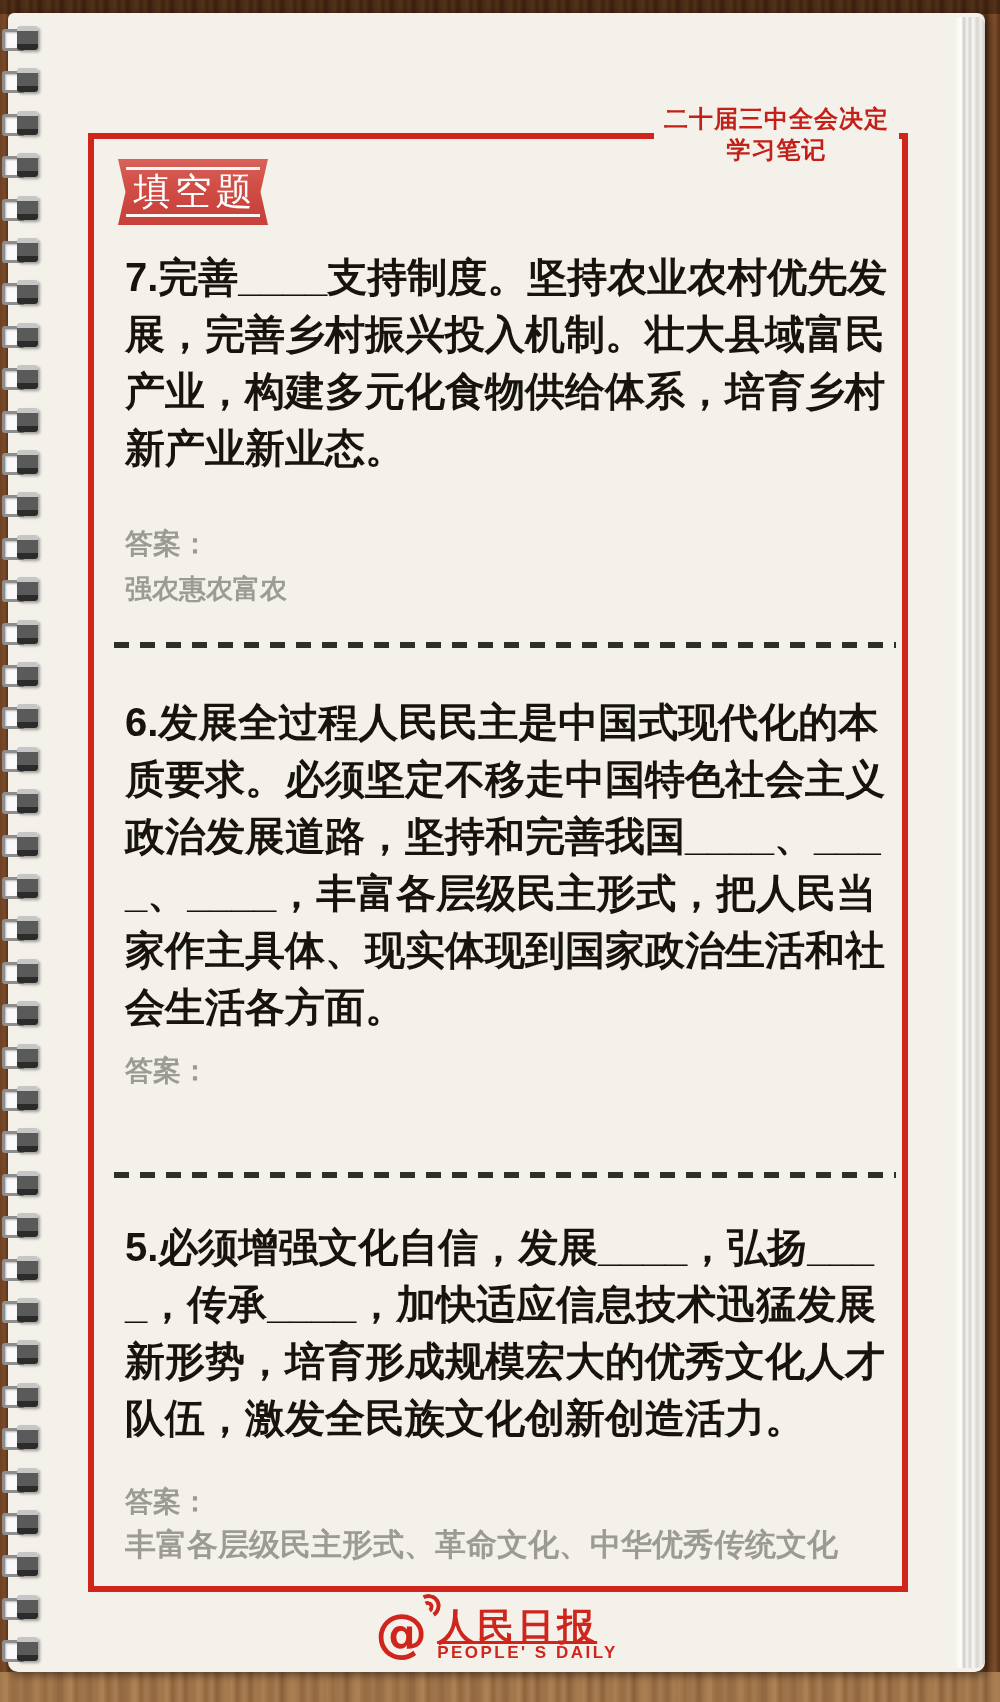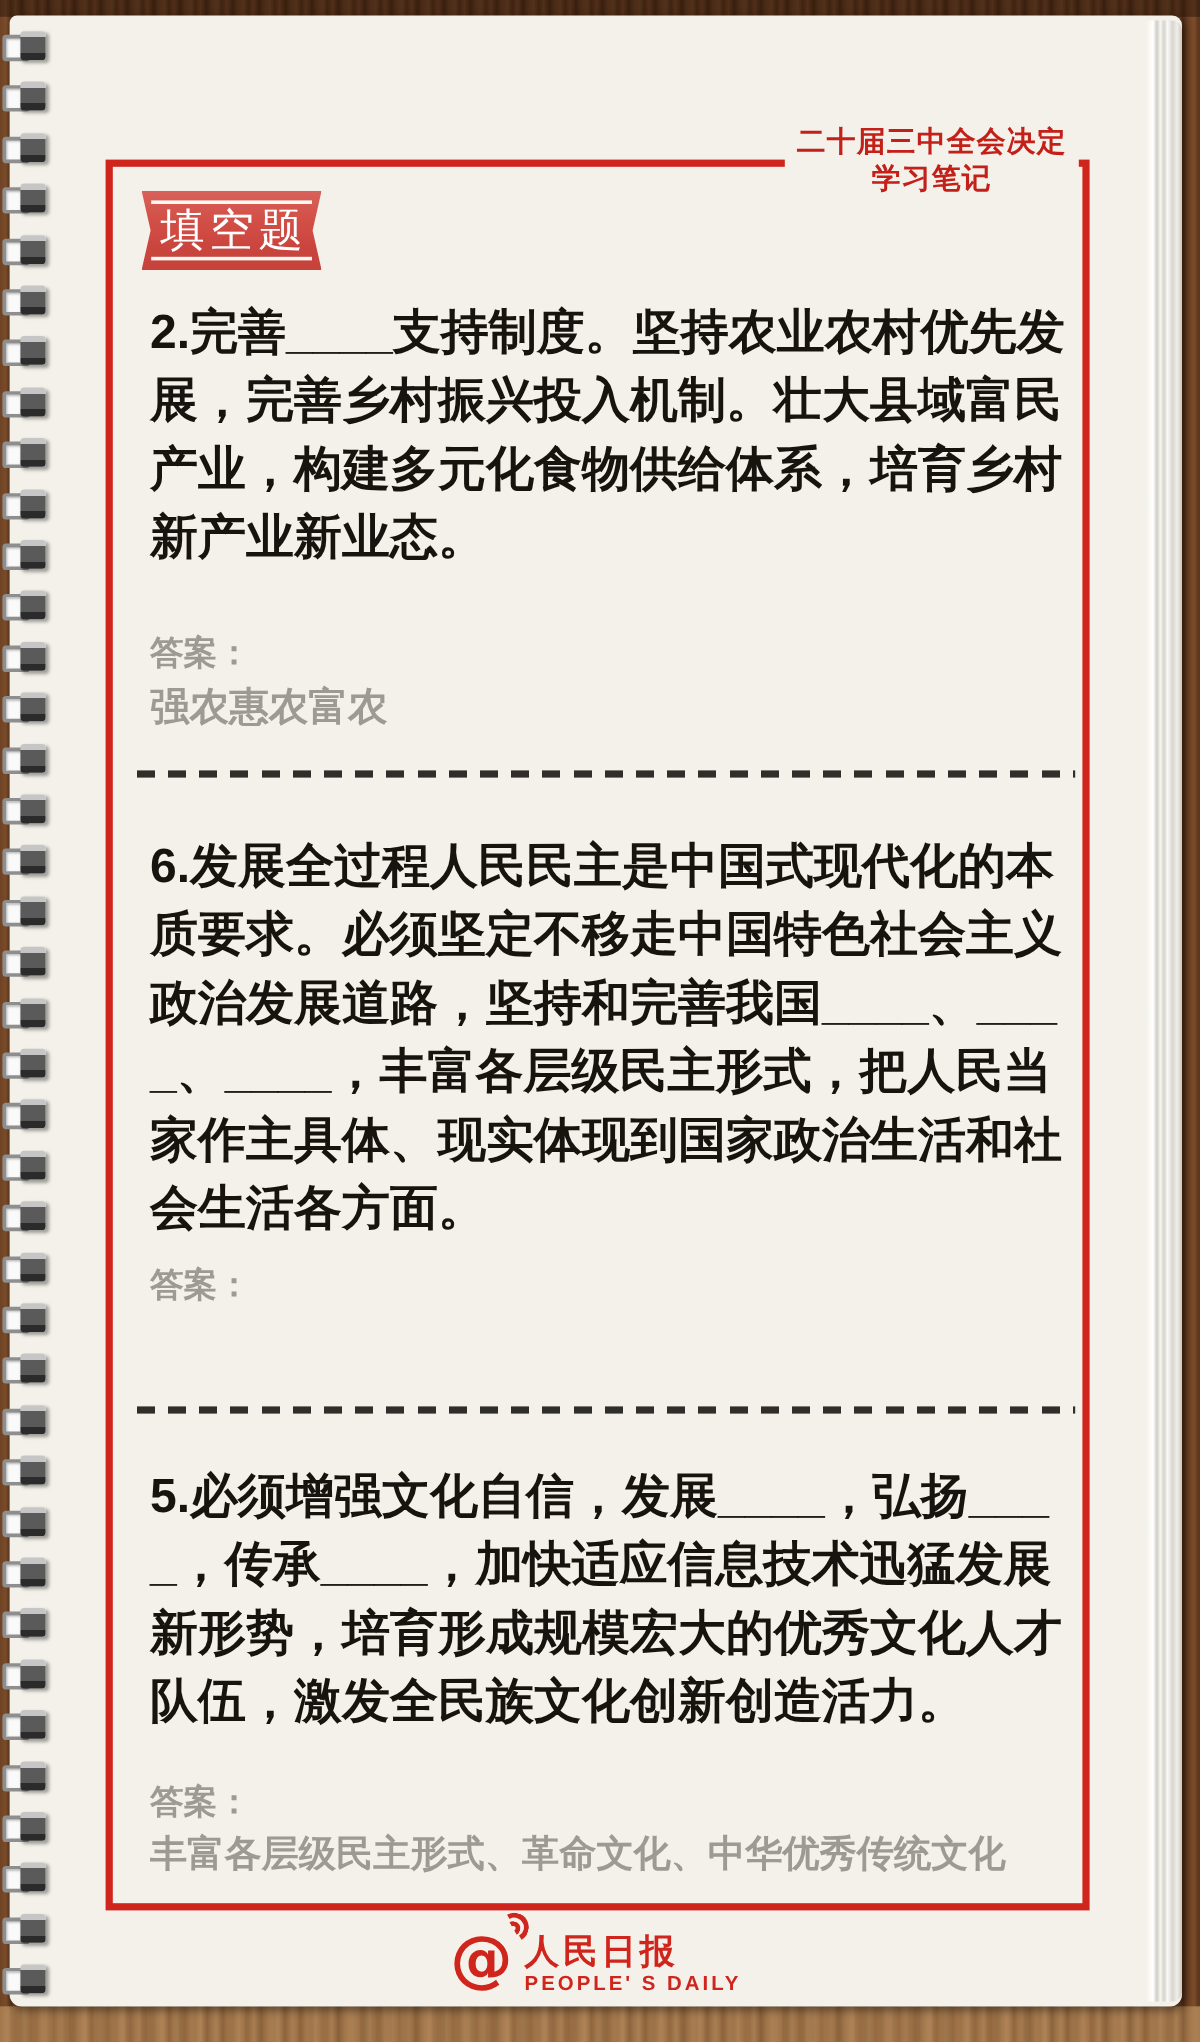--- a/index.html
+++ b/index.html
@@ -89,21 +89,21 @@
   .q7{top:1206px;}
   .answer-label{
     position:absolute;left:117px;z-index:2;
     color:var(--answer-gray);font-weight:bold;font-size:28px;line-height:30px;
   }
   .a5-label{top:516px;}
   .a6-label{top:1043px;}
   .a7-label{top:1474px;}
   .answer-text{
     position:absolute;left:117px;z-index:2;width:780px;
-    color:var(--answer-gray);font-weight:bold;font-size:33px;line-height:36px;
+    color:var(--answer-gray);font-weight:bold;font-size:27px;line-height:36px;
     word-break:break-all;
   }
   .a5-text{top:558px;}
   .a6-text{top:1085px;}
   .a7-text{top:1514px;font-size:31px;}
   .divider{
     position:absolute;left:106px;width:782px;height:6px;z-index:2;
     background:repeating-linear-gradient(90deg,#2f2e2a 0 15px,transparent 15px 26px);
   }
   .divider-1{top:629px;}
@@ -119,22 +119,23 @@
   }
   .arc{
     position:absolute;border:4px solid transparent;
     border-top-color:var(--accent-red);border-right-color:var(--accent-red);
     border-radius:50%;transform:rotate(15deg);
   }
   .arc-small{width:12px;height:12px;top:-4px;right:-2px;}
   .arc-large{width:24px;height:24px;top:-11px;right:-9px;}
   .logo-text{display:flex;flex-direction:column;padding-top:6px;}
   .logo-cn{
-    color:var(--accent-red);font-weight:bold;font-size:29px;line-height:32px;
+    color:var(--accent-red);font-weight:bold;font-size:37px;line-height:32px;
     letter-spacing:3px;
+    text-decoration:underline;
   }
   .logo-en{
     color:var(--accent-red);font-weight:bold;font-size:17px;line-height:16px;
     letter-spacing:2.5px;margin-top:2px;
   }
 </style>
 </head>
 <body>
 
 <div class="wood-top"></div>
@@ -146,21 +147,21 @@
 
   <div class="page-title">
     <div>二十届三中全会决定</div>
     <div>学习笔记</div>
   </div>
 
   <div class="badge">
     <span class="badge-label">填空题</span>
   </div>
 
-  <div class="question q5">2.完善____支持制度。坚持农业农村优先发展，完善乡村振兴投入机制。壮大县域富民产业，构建多元化食物供给体系，培育乡村新产业新业态。</div>
+  <div class="question q5">7.完善____支持制度。坚持农业农村优先发展，完善乡村振兴投入机制。壮大县域富民产业，构建多元化食物供给体系，培育乡村新产业新业态。</div>
   <div class="answer-label a5-label">答案：</div>
   <div class="answer-text a5-text">强农惠农富农</div>
   <div class="divider divider-1"></div>
 
   <div class="question q6">6.发展全过程人民民主是中国式现代化的本质要求。必须坚定不移走中国特色社会主义政治发展道路，坚持和完善我国____、____、____，丰富各层级民主形式，把人民当家作主具体、现实体现到国家政治生活和社会生活各方面。</div>
   <div class="answer-label a6-label">答案：</div>
   <div class="divider divider-2"></div>
 
   <div class="question q7">5.必须增强文化自信，发展____，弘扬____，传承____，加快适应信息技术迅猛发展新形势，培育形成规模宏大的优秀文化人才队伍，激发全民族文化创新创造活力。</div>
   <div class="answer-label a7-label">答案：</div>

